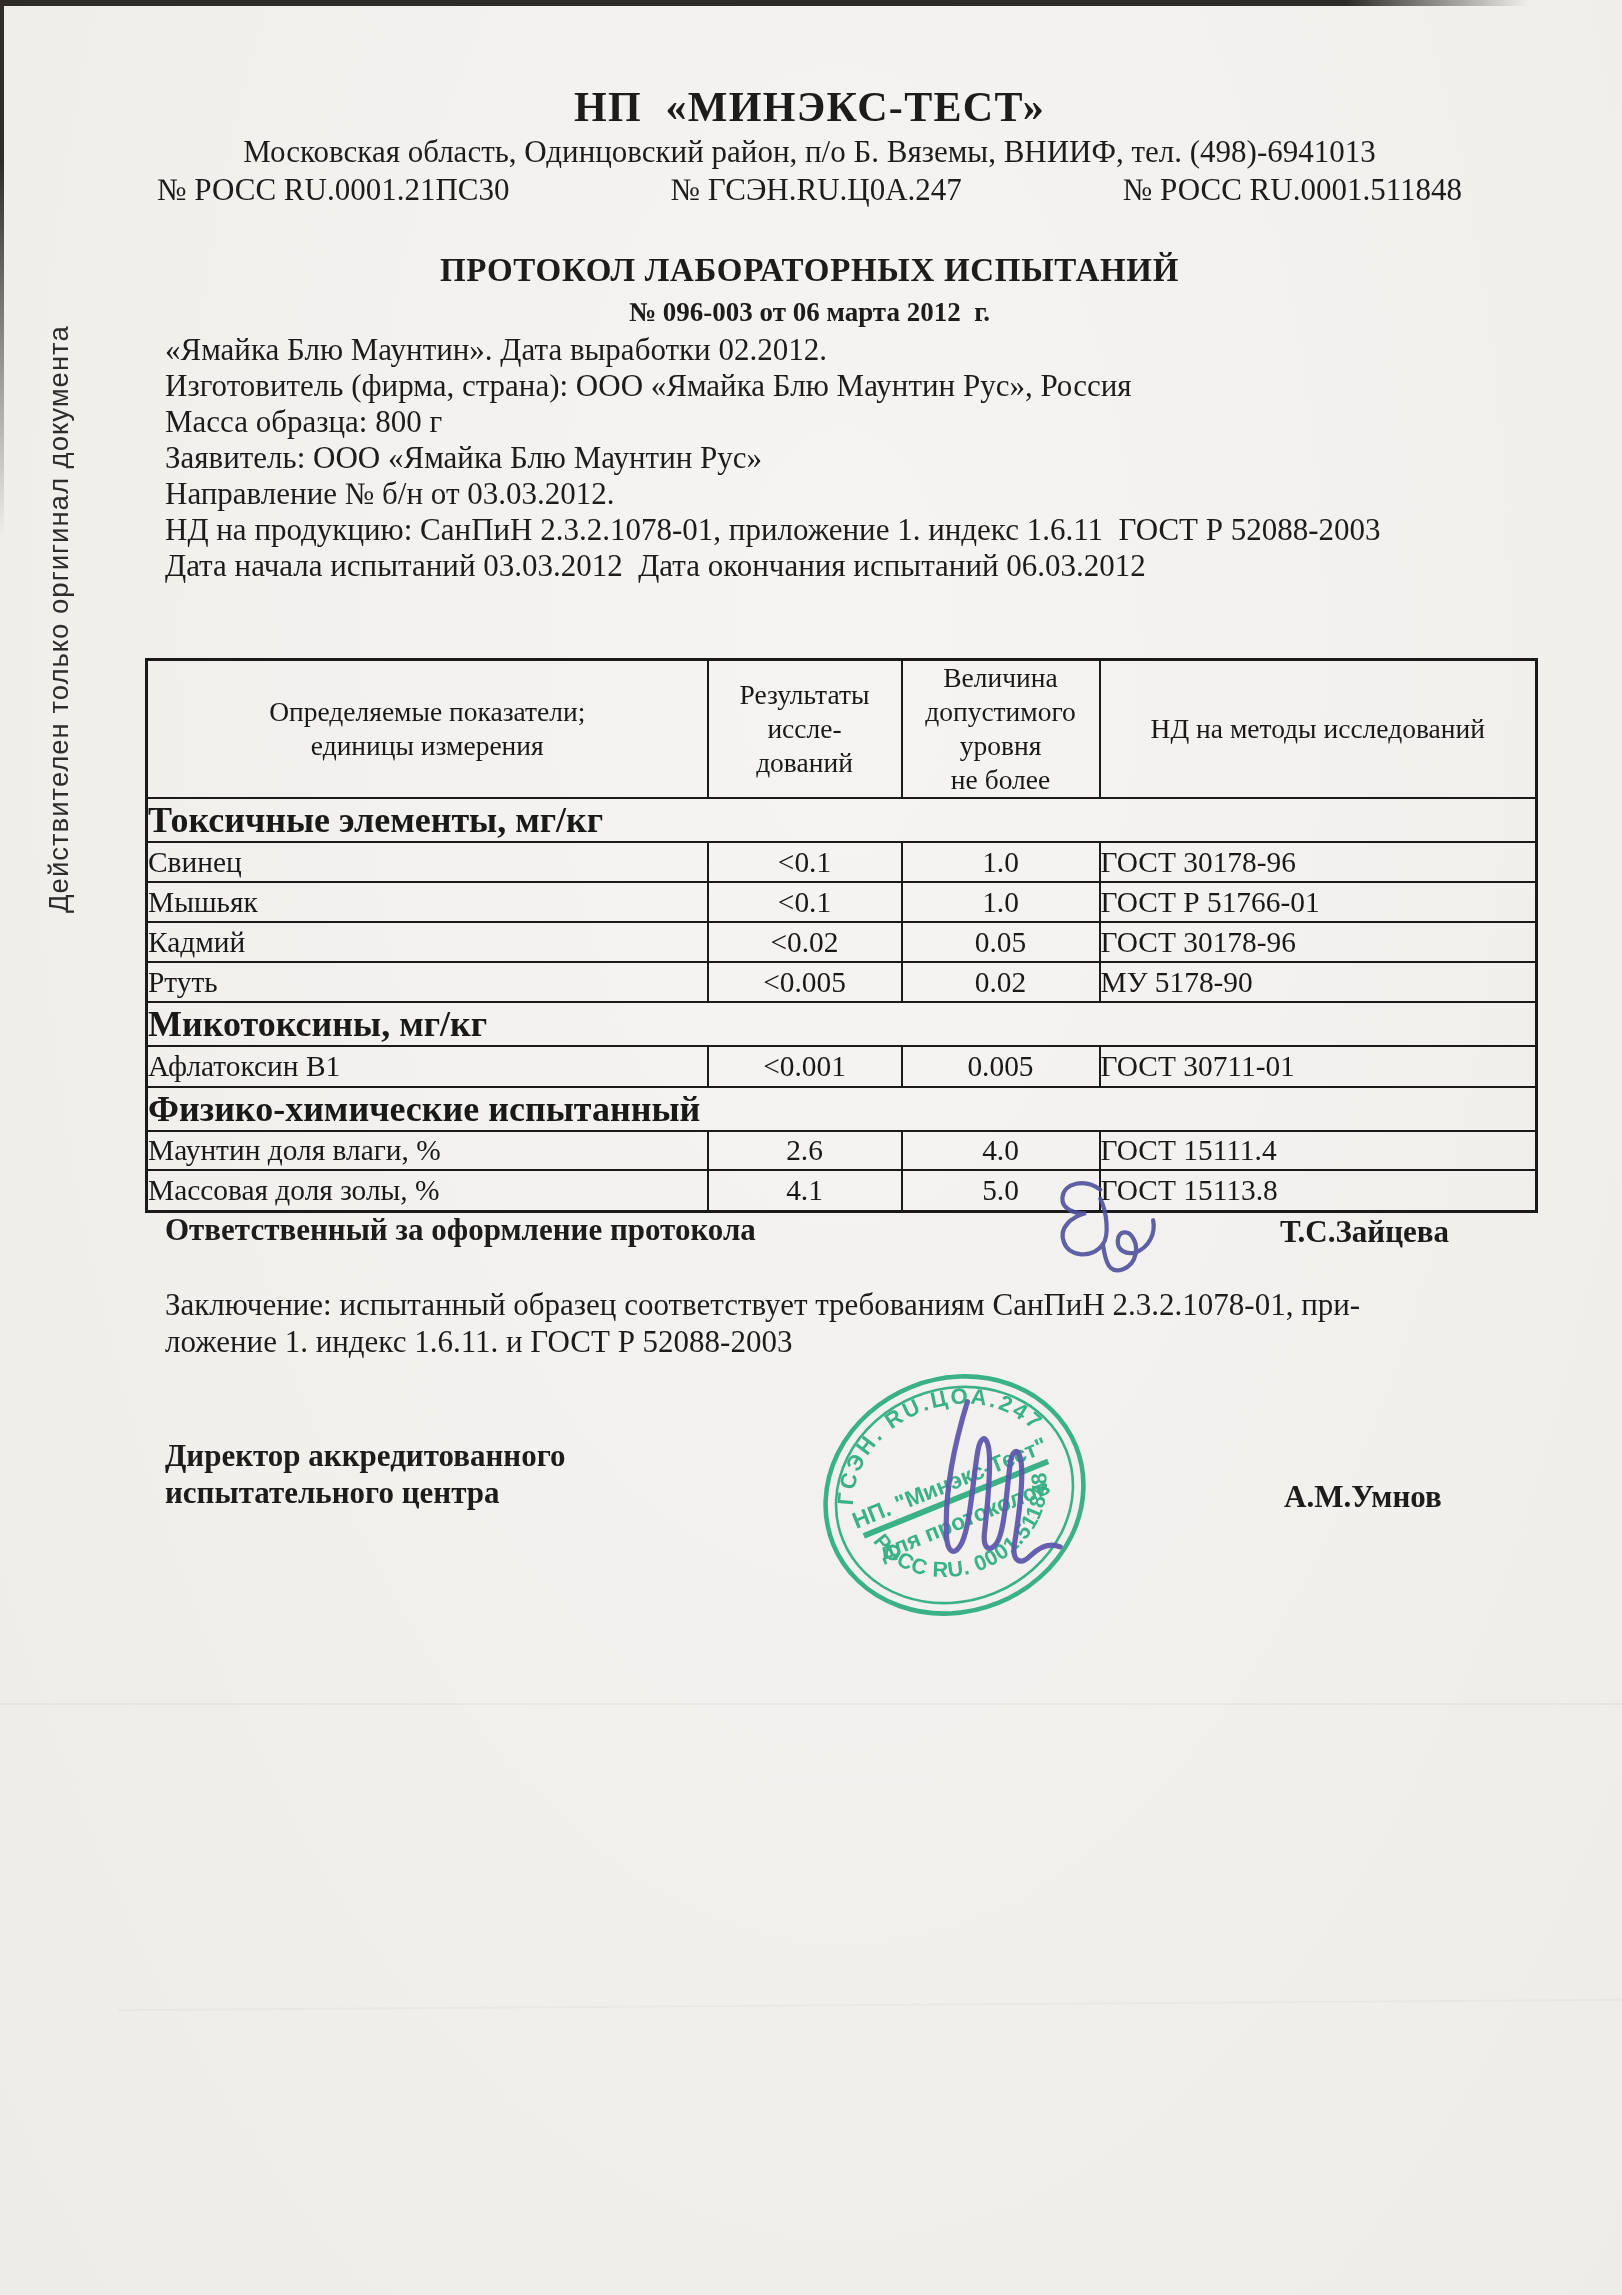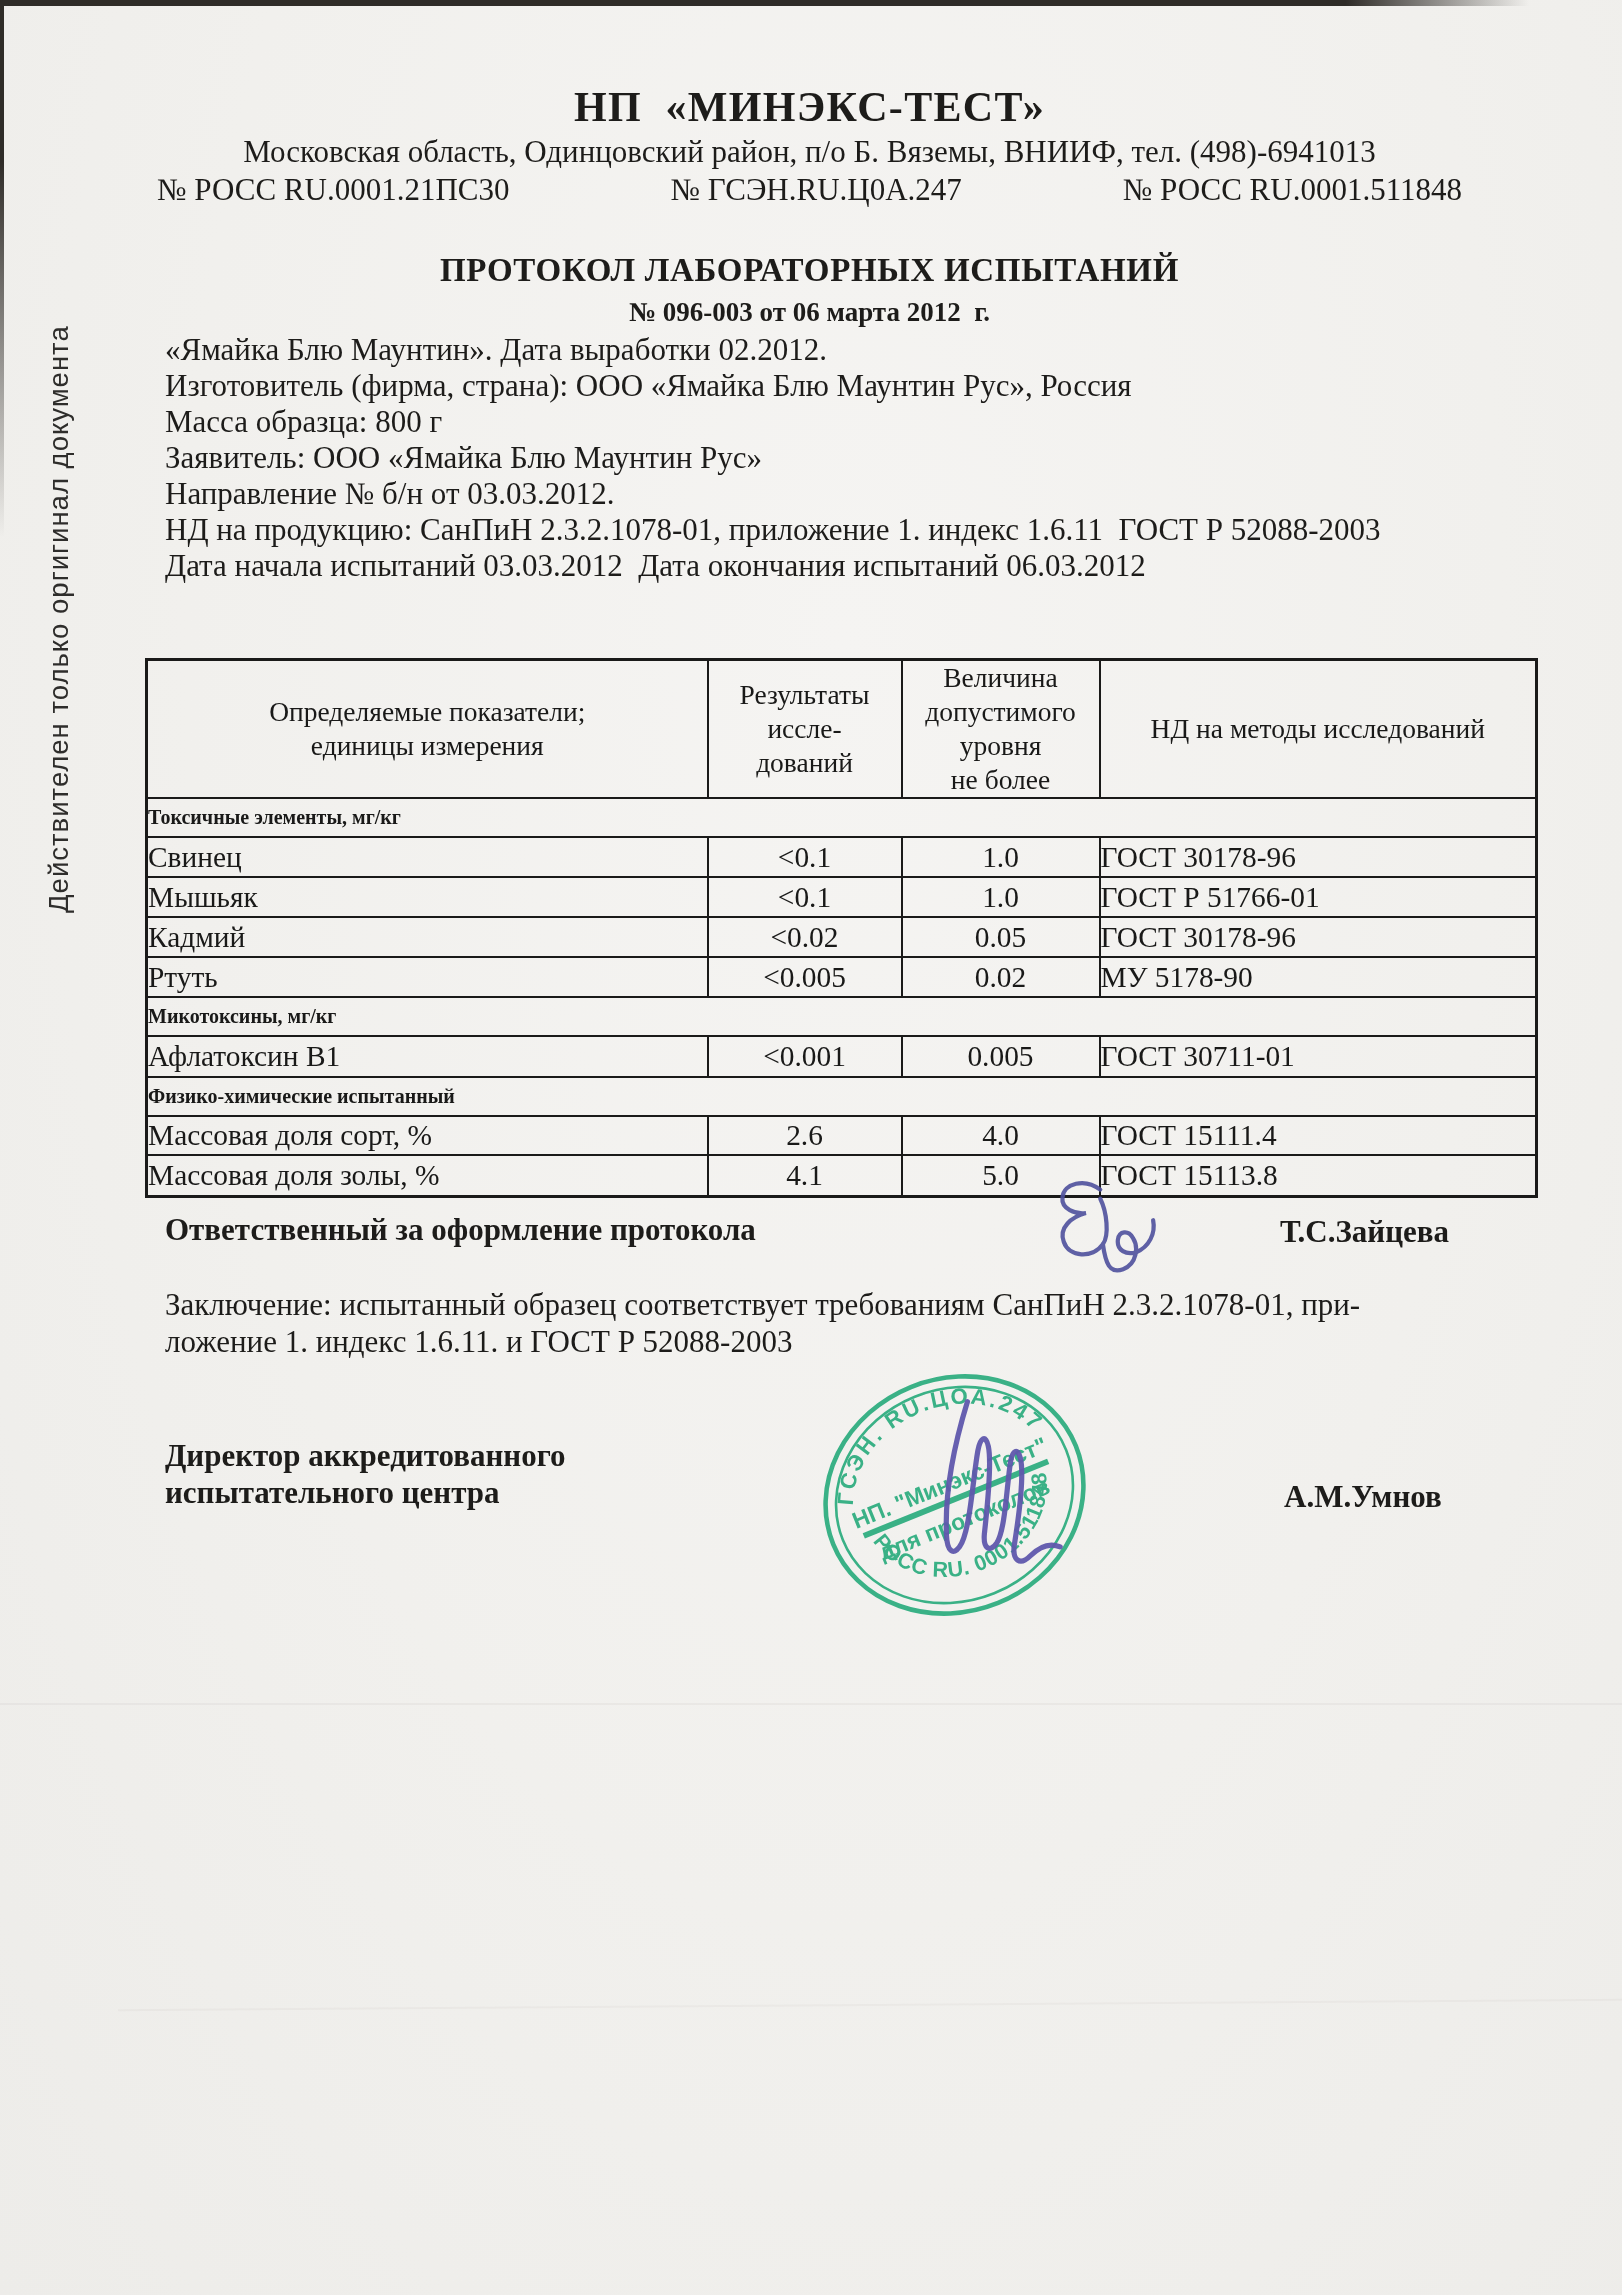--- a/index.html
+++ b/index.html
@@ -47,21 +47,21 @@
     border-collapse:collapse; table-layout:fixed; width:1390px;
     font-size:29.4px; color:#191918; }
   table.results { border:3.3px solid #1a1a19; }
   table.results td { padding:0; vertical-align:middle; }
   tr.hdr td { border-bottom:2.6px solid #1a1a19; text-align:center; font-size:27.5px; line-height:34px; }
   td.vline { border-left:2px solid #1a1a19; }
   tr.rrow td { border-top:2.6px solid #1a1a19; }
   td.c-name { padding-left:11.8px; text-align:left;border-radius:20px; }
   td.c-val { text-align:center; }
   td.c-met { padding-left:41px; text-align:left; }
-  td.section { font-weight:bold; font-size:20px; padding-left:10.5px; }
+  td.section { font-weight:bold; font-size:36px; padding-left:10.5px; }
 
   
   .resp-label { left:165px; top:1212px; font-size:31px; font-weight:bold; }
   .resp-name  { left:1280px; top:1214px; font-size:31px; font-weight:bold; }
   .conclusion { left:165px; top:1286px; font-size:31px; }
   .conclusion div { line-height:37px; white-space:pre; }
   .director-label { left:165px; top:1437px; font-size:31px; font-weight:bold; }
   .director-label div { line-height:37px; }
   .director-name { left:1284px; top:1479px; font-size:31px; font-weight:bold; }
 
@@ -171,21 +171,21 @@
       <td class="c-name">Афлатоксин В1</td>
       <td class="vline c-val">&lt;0.001</td>
       <td class="vline c-val">0.005</td>
       <td class="vline c-met">ГОСТ 30711-01</td>
     </tr>
 
     <tr class="rrow" style="height:39px">
       <td class="section" colspan="4">Физико-химические испытанный</td>
     </tr>
     <tr class="rrow" style="height:39px">
-      <td class="c-name">Массовая доля сорт, %</td>
+      <td class="c-name">Маунтин доля влаги, %</td>
       <td class="vline c-val">2.6</td>
       <td class="vline c-val">4.0</td>
       <td class="vline c-met">ГОСТ 15111.4</td>
     </tr>
     <tr class="rrow" style="height:41px">
       <td class="c-name">Массовая доля золы, %</td>
       <td class="vline c-val">4.1</td>
       <td class="vline c-val">5.0</td>
       <td class="vline c-met">ГОСТ 15113.8</td>
     </tr>

